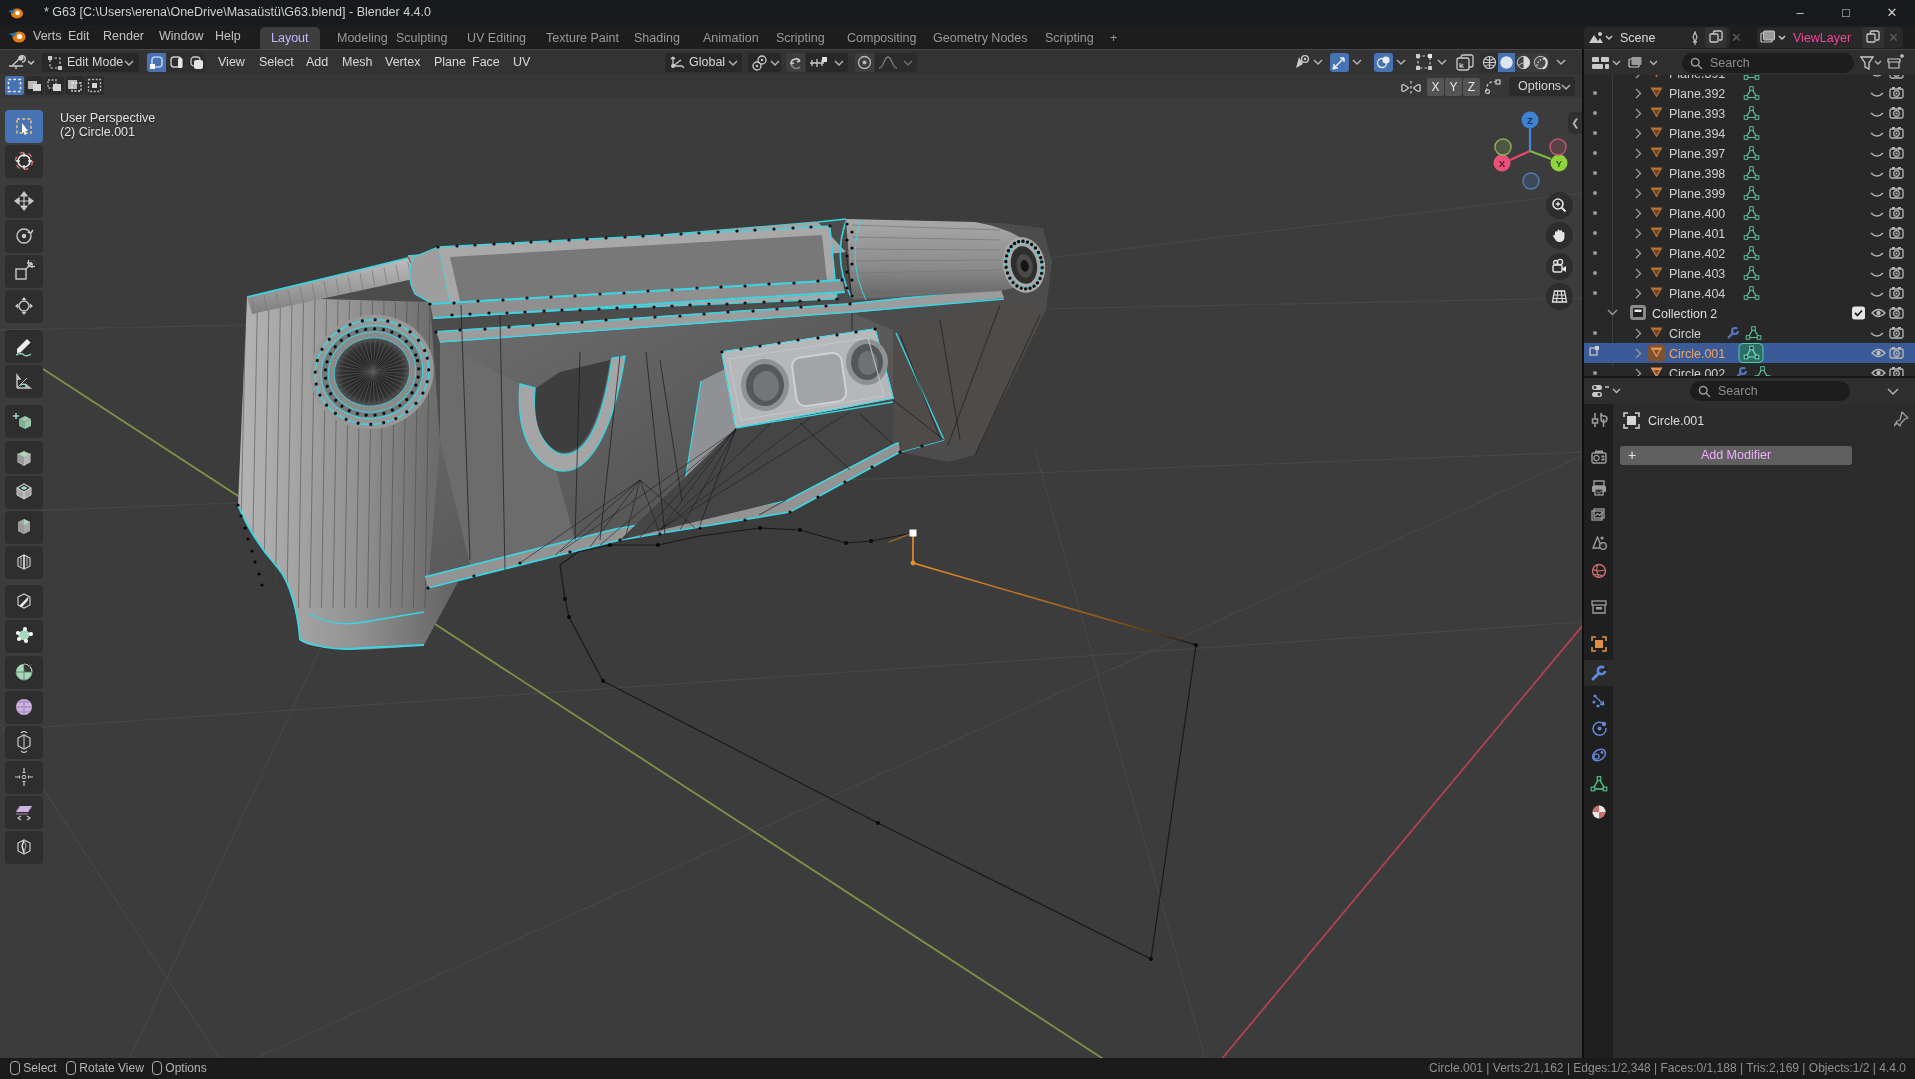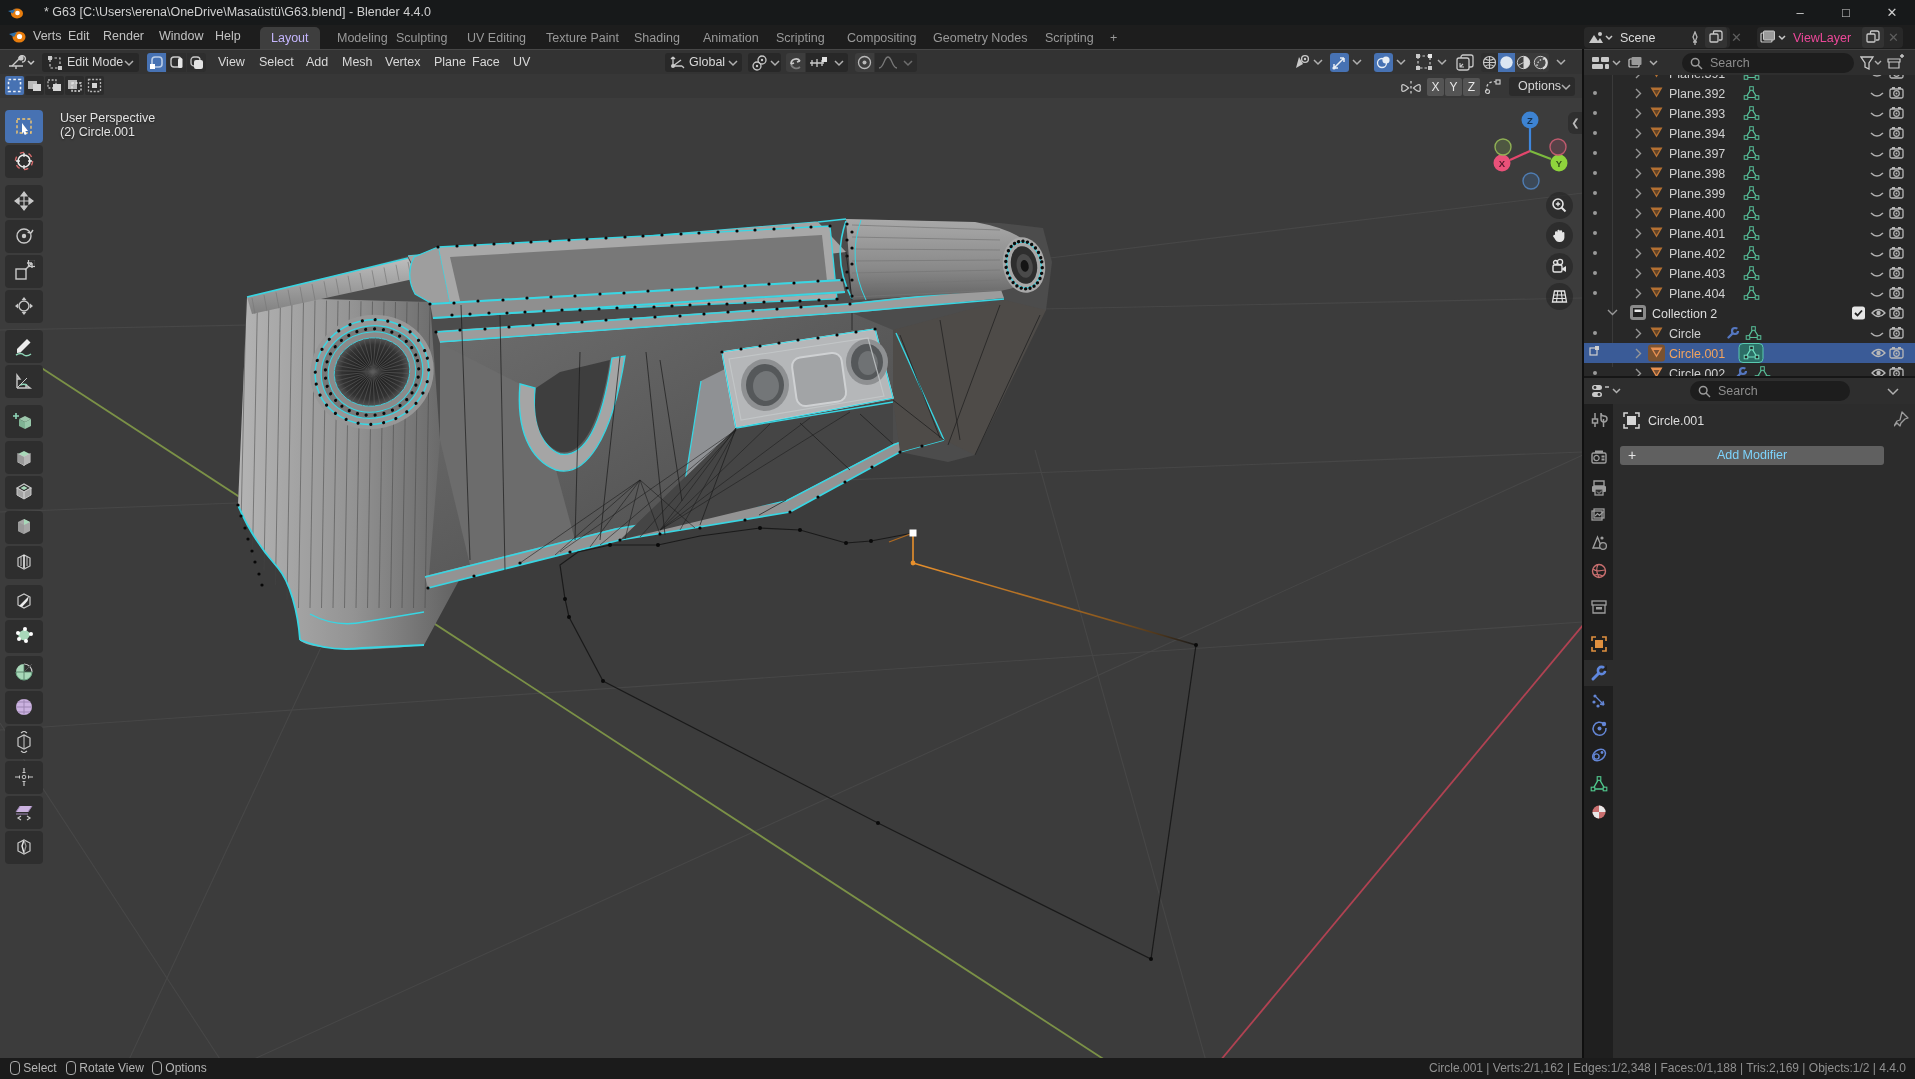--- a/index.html
+++ b/index.html
@@ -1368,21 +1368,21 @@
       </svg>
 
     <svg class="abs" style="left:39px;top:34px" width="17" height="17" viewBox="0 0 17 17">
       <rect x="4" y="4" width="9" height="9" fill="#d5d5d5"></rect>
       <path d="M1 5 V1 h4 M12 1 h4 v4 M16 12 v4 h-4 M5 16 H1 v-4" stroke="#d5d5d5" stroke-width="1.5" fill="none"></path>
     </svg>
     <span class="abs" style="left:64px;top:36px;color:#dddddd;font-size:12.5px">Circle.001</span>
     <svg class="abs" style="left:310px;top:33px" width="15" height="16" viewBox="0 0 15 16">
       <path d="M8 1 l6 6 -3 1 -4 4 -1 3 -3 -3 -3 3 3 -5 3 -1 1 -4 Z" fill="none" stroke="#9d9d9d" stroke-width="1.3" stroke-linejoin="round"></path>
     </svg>
-    <div class="abs" style="left:36px;top:68px;width:264px;height:19px;background:#606060;border-radius:3px;color:#7dd3fc;font-size:12.5px;text-align:center;line-height:19px">Add Modifier</div>
+    <div class="abs" style="left:36px;top:68px;width:232px;height:19px;background:#606060;border-radius:3px;color:#f0abfc;font-size:12.5px;text-align:center;line-height:19px">Add Modifier</div>
     <span class="abs" style="left:44px;top:70px;color:#e6e6e6;font-size:14px;line-height:15px">+</span>
   </div>
 
   <div class="abs" style="left:1582px;top:49px;width:2px;height:1009px;background:#0f0f0f"></div>
   <div class="abs" style="left:1584px;top:376px;width:331px;height:2px;background:#161616"></div>
 
   <div id="statusbar">
     <span style="position:absolute;left:10px;top:3px"><span class="mouseico"></span> Select</span>
     <span style="position:absolute;left:66px;top:3px"><span class="mouseico"></span> Rotate View</span>
     <span style="position:absolute;left:152px;top:3px"><span class="mouseico"></span> Options</span>

